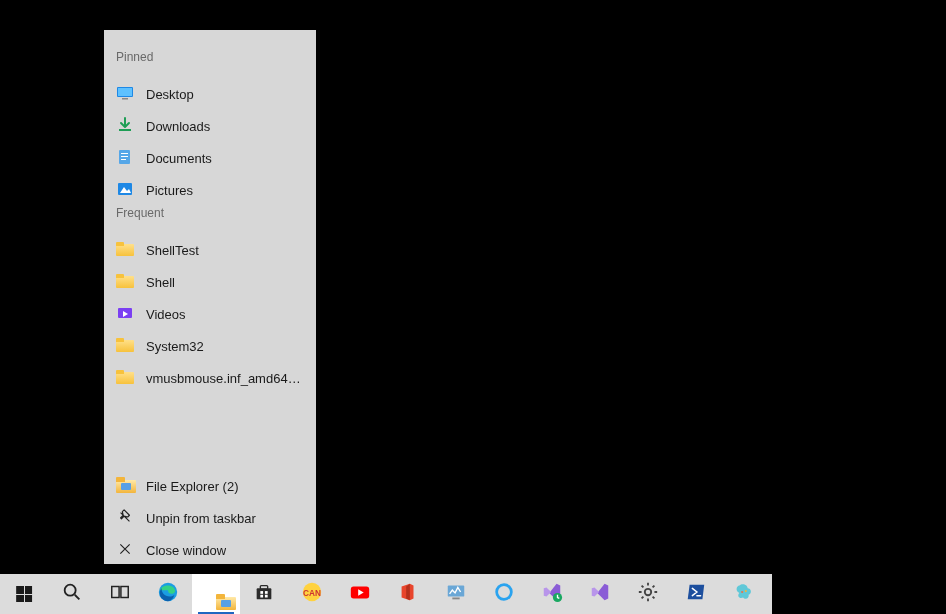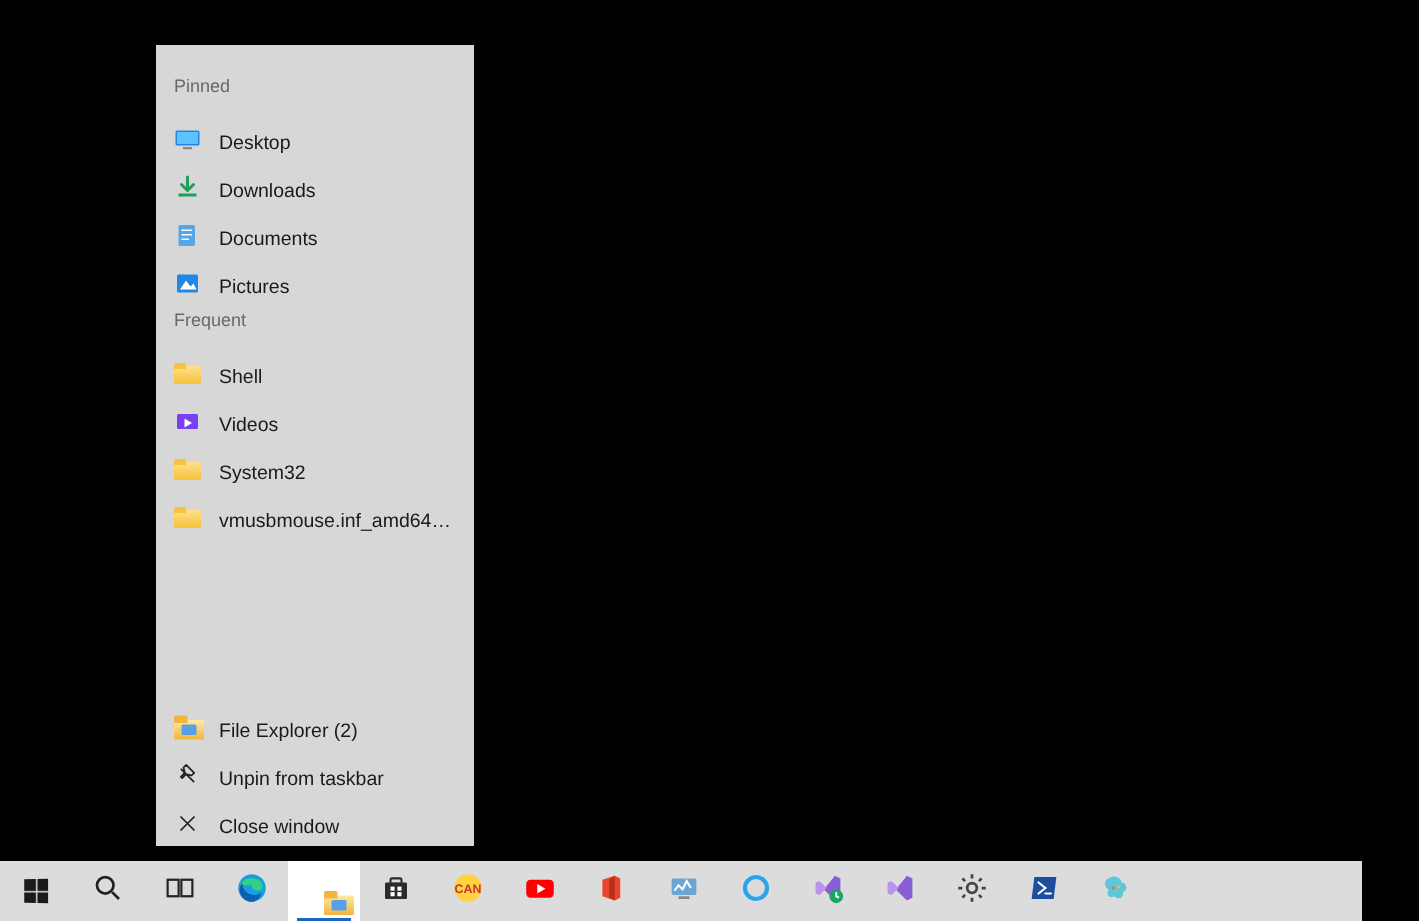--- a/index.html
+++ b/index.html
@@ -60,21 +60,21 @@
   }
   .folder::after {
     content:""; position:absolute; left:0; top:0; width:8px; height:4px;
     background:#f7c23c; border-radius:1px 1px 0 0;
   }
 
   
   .taskbar {
     position: absolute;
     left: 0; bottom: 0;
-    width: 908px; height: 40px;
+    width: 772px; height: 40px;
     background: #dcdcdc;
     display: flex;
     align-items: center;
   }
   .tb-btn {
     width: 48px; height: 40px;
     display: flex; align-items: center; justify-content: center;
     position: relative;
   }
   .tb-btn.active { background: #fff; }
@@ -146,20 +146,26 @@
       <svg viewBox="0 0 18 18" width="18" height="18">
           <rect x="2" y="3" width="14" height="12" rx="1" fill="#1e88e5"></rect>
           <polygon points="4,13 8,7 11,11 13,9 15,13" fill="#fff"></polygon>
         </svg>
     </span>
     <span class="jl-label">Pictures</span>
   </div>
 
   <div class="jl-section-header">Frequent</div>
 
+  <div class="jl-item">
+    <span class="jl-icon">
+        <span class="folder"></span>
+      </span>
+    <span class="jl-label">ShellTest</span>
+  </div>
   <div class="jl-item">
     <span class="jl-icon">
         <span class="folder"></span>
       </span>
     <span class="jl-label">Shell</span>
   </div>
   <div class="jl-item">
     <span class="jl-icon">
       <svg viewBox="0 0 18 18" width="18" height="18">
           <rect x="2" y="4" width="14" height="10" rx="1" fill="#7b3ff2"></rect>

